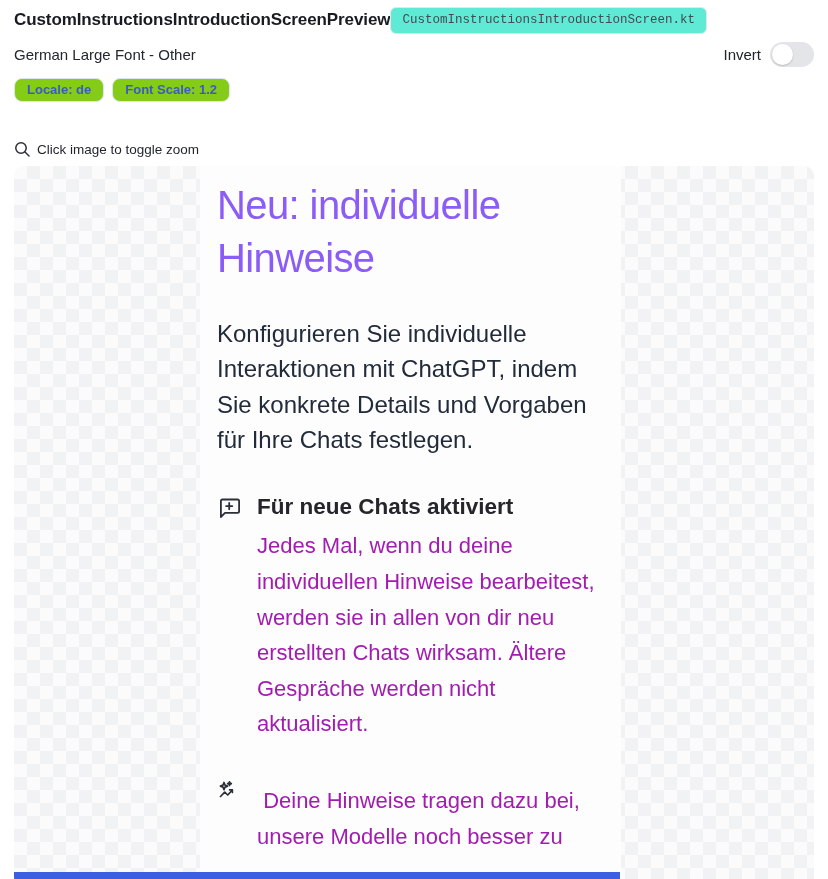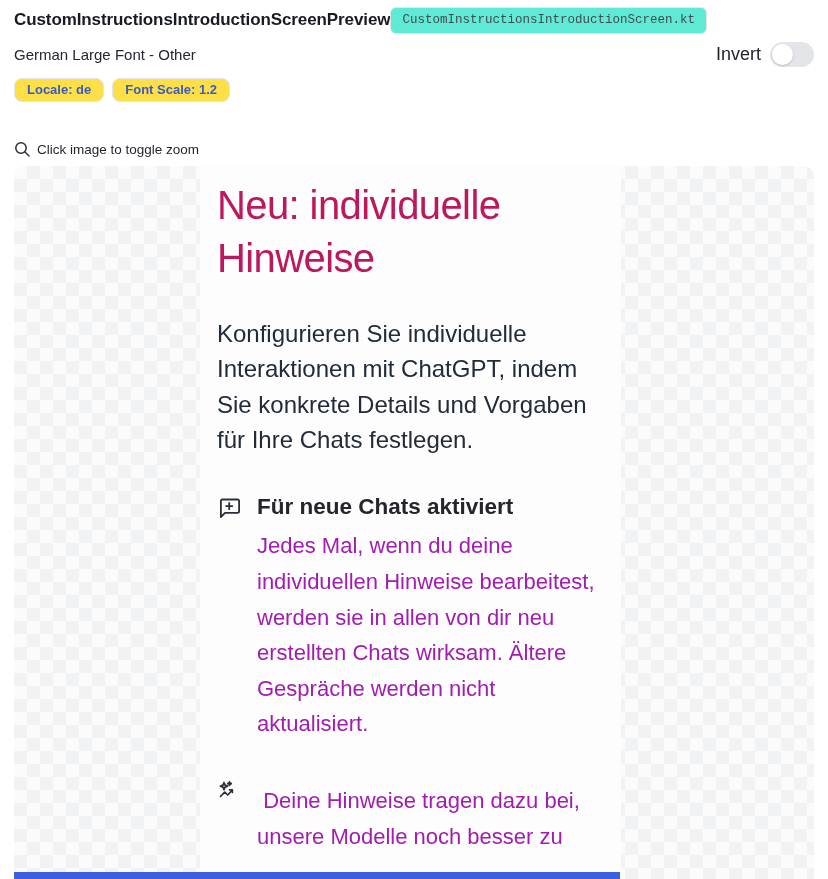--- a/index.html
+++ b/index.html
@@ -23,34 +23,34 @@
     font-size: 12.5px; color: #454a54;
     background: #5eead4; border: 1px solid #e5e6ea; border-radius: 6px;
     padding: 4px 11px; line-height: 1.35; white-space: nowrap;
   }
   .subtitle-row {
     display: flex; align-items: center; justify-content: space-between;
     margin-top: 8px;
   }
   .variant-subtitle { font-size: 15px; color: #232730; }
   .invert-control { display: flex; align-items: center; gap: 9px; }
-  .invert-label { font-size: 18px; color: #20242c; }
+  .invert-label { font-size: 15px; color: #20242c; }
   .toggle {
     width: 44px; height: 25px; border-radius: 13px;
     background: #e4e5e9; border: none; position: relative; cursor: pointer;
   }
   .toggle .knob {
     position: absolute; top: 2px; left: 2px;
     width: 21px; height: 21px; border-radius: 50%;
     background: #ffffff; box-shadow: 0 1px 2px rgba(0,0,0,.18);
   }
   .badges-row { display: flex; gap: 8px; margin-top: 11px; }
   .chip {
     font-size: 13px; font-weight: 600; color: #3a5bc7;
-    background: #fde047; border: 1px solid #e0e4ef; border-radius: 8px;
+    background: #84cc16; border: 1px solid #e0e4ef; border-radius: 8px;
     padding: 4px 12px; line-height: 1.1; white-space: nowrap;
   }
 
   
   .zoom-hint {
     display: flex; align-items: center; gap: 6px;
     margin-top: 39px; color: #1f232b;
   }
   .zoom-hint svg { display: block; }
   .zoom-hint-label { font-size: 13.5px; }
@@ -67,21 +67,21 @@
     background-size: 26px 26px;
   }
   .phone-panel {
     position: absolute; left: 186px; top: 0;
     width: 421px; height: 100%;
     background: #fdfdfe;
     padding: 13px 22px 0 17px;
   }
   .screen-title {
     font-size: 40px; font-weight: 500; letter-spacing: -0.6px;
-    line-height: 1.33; color: #be185d;
+    line-height: 1.33; color: #8b5cf6;
   }
   .screen-intro {
     margin-top: 30px;
     font-size: 24px; line-height: 1.48; color: #222b3a;
   }
   .feature { display: flex; gap: 16px; margin-top: 34px; }
   .feature-icon { flex: none; width: 24px; margin-top: 4px; }
   .feature-icon svg { display: block; }
   .feature-heading {
     font-size: 22.5px; font-weight: 700; line-height: 1.32; color: #24262b;

